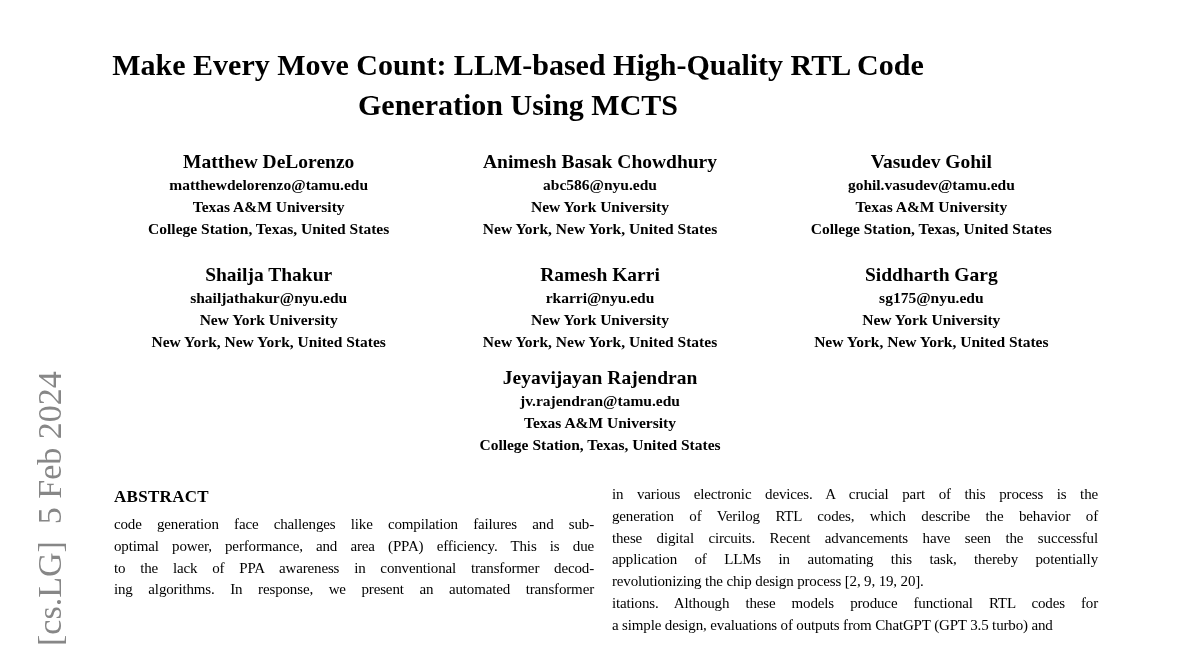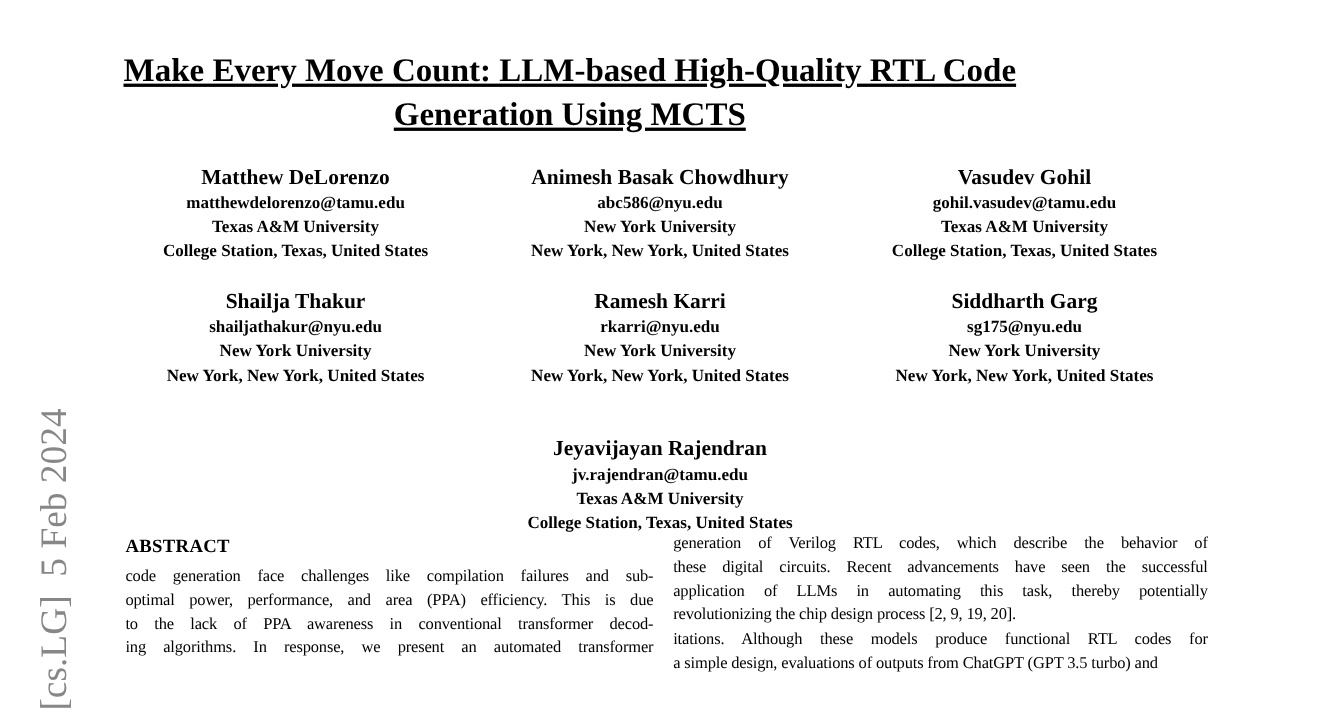--- a/index.html
+++ b/index.html
@@ -13,29 +13,29 @@
   .page { position: absolute; top: 0; left: 0; width: 1200px; height: 648px; overflow: hidden; }
 
   .watermark {
     position: absolute; left: 30px; top: 646px; width: 345px;
     transform-origin: 0 0; transform: rotate(-90deg);
     font-size: 34px; line-height: 40px;
     color: #878787; white-space: pre;
   }
 
   .title-line { position: absolute; left: 0; width: 1036px; text-align: center;
-    font-weight: bold; font-size: 30px; line-height: 38px; text-decoration: underline; }
+    font-weight: bold; font-size: 30px; line-height: 38px; }
   .title-1 { top: 46px; }
   .title-2 { top: 86px; }
 
   .authors-row { position: absolute; left: 103px; width: 994px;
     display: grid; grid-template-columns: 1fr 1fr 1fr; }
   .row-1 { top: 150px; }
   .row-2 { top: 263px; }
-  .row-3 { top: 397px; grid-template-columns: 1fr; }
+  .row-3 { top: 366px; grid-template-columns: 1fr; }
   .author { text-align: center; font-weight: bold; }
   .author .name { font-size: 19.5px; line-height: 24px; }
   .author .meta { font-size: 15.5px; line-height: 22px; }
 
   .col { position: absolute; }
   .col-left  { left: 114px; top: 486px; width: 480px; }
   .col-right { left: 612px; top: 484px; width: 486px; }
   .abstract-heading { font-size: 17px; font-weight: bold; line-height: 22px;
     margin: 0 0 6px 0; letter-spacing: 0.3px; }
   .bline { font-size: 15px; line-height: 21.8px; letter-spacing: -0.15px;
@@ -106,20 +106,21 @@
 
   <div class="col col-left">
     <h2 class="abstract-heading">ABSTRACT</h2>
     <div class="bline">code generation face challenges like compilation failures and sub-</div>
     <div class="bline">optimal power, performance, and area (PPA) efficiency. This is due</div>
     <div class="bline">to the lack of PPA awareness in conventional transformer decod-</div>
     <div class="bline">ing algorithms. In response, we present an automated transformer</div>
   </div>
 
   <div class="col col-right">
+    <div class="bline">in various electronic devices. A crucial part of this process is the</div>
     <div class="bline">generation of Verilog RTL codes, which describe the behavior of</div>
     <div class="bline">these digital circuits. Recent advancements have seen the successful</div>
     <div class="bline">application of LLMs in automating this task, thereby potentially</div>
     <div class="bline noj">revolutionizing the chip design process [2, 9, 19, 20].</div>
     <div class="bline">itations. Although these models produce functional RTL codes for</div>
     <div class="bline noj">a simple design, evaluations of outputs from ChatGPT (GPT 3.5 turbo) and</div>
   </div>
 
 </div>
 

